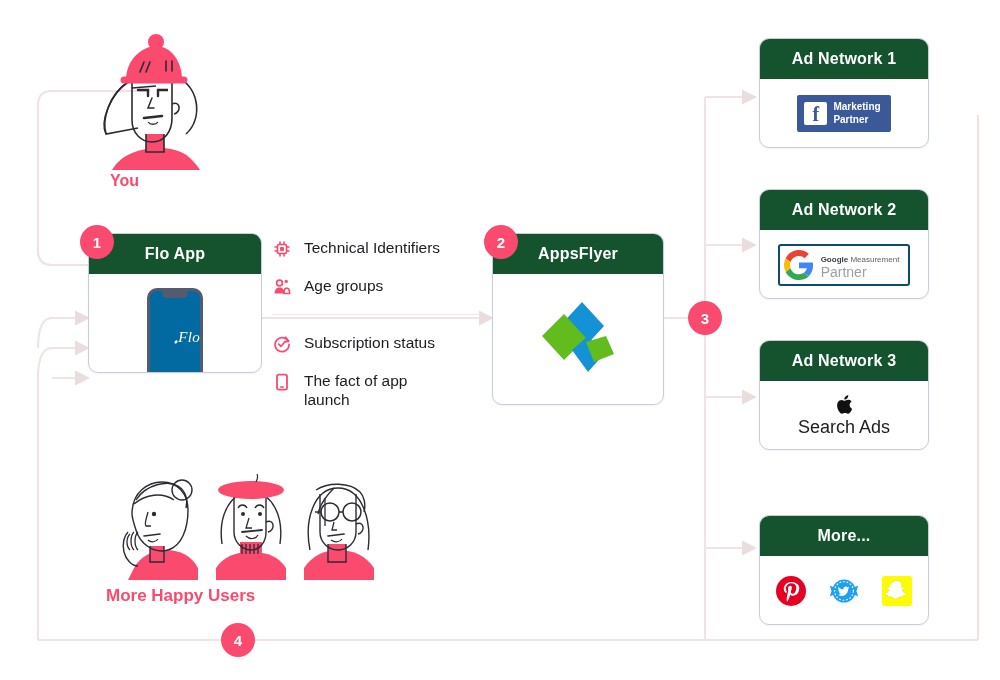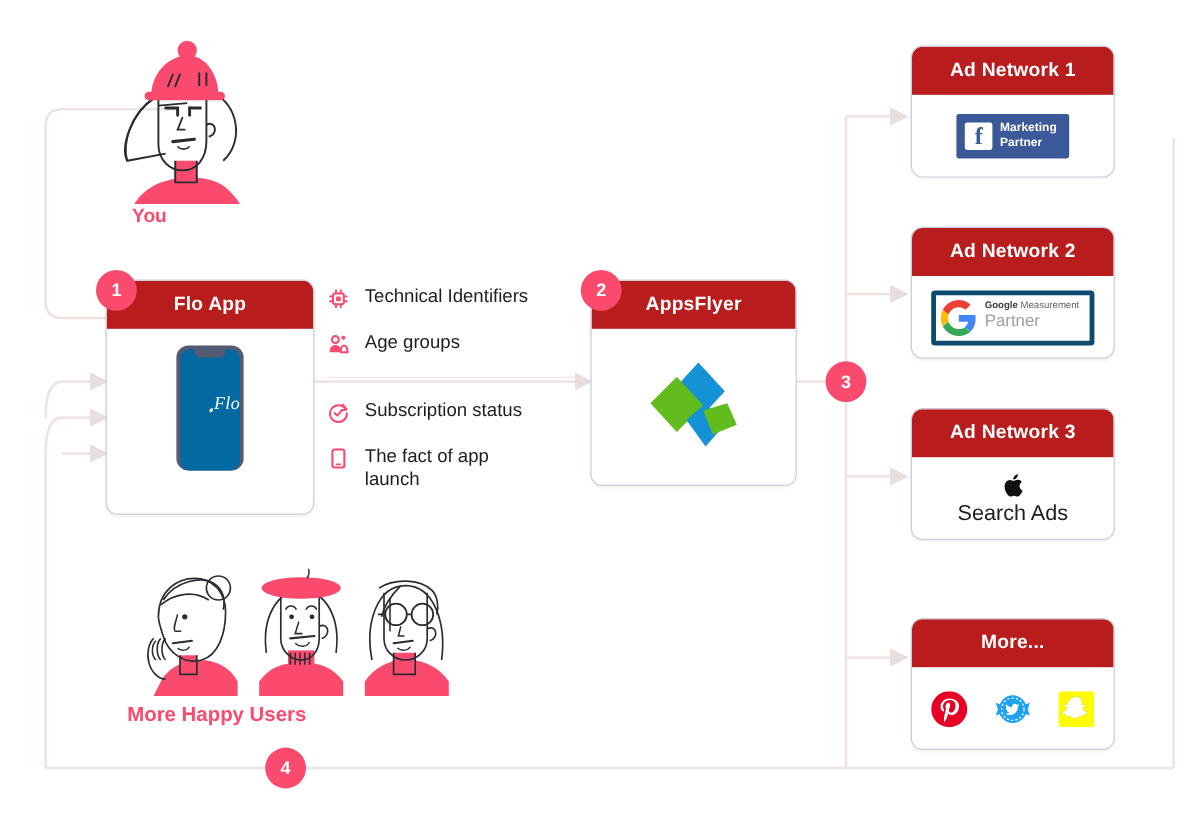--- a/index.html
+++ b/index.html
@@ -19,21 +19,21 @@
   
   .card {
     position: absolute;
     background: #ffffff;
     border: 1px solid #c9cddb;
     border-radius: 10px;
     overflow: hidden;
     box-shadow: 0 1px 2px rgba(80,90,120,.07);
   }
   .card-head {
-    background: #b91c1c;
+    background: #14532d;
     color: #ffffff;
     font-size: 16px;
     font-weight: bold;
     letter-spacing: .2px;
     text-align: center;
     line-height: 40px;
     height: 40px;
     width: 100%;
   }
   .card-body {
@@ -78,22 +78,22 @@
     position: relative; flex: 0 0 23px;
   }
   .fb-f {
     position: absolute; left: 8px; top: 2px; color: #3B5998;
     font-weight: bold; font-size: 20px; line-height: 21px;
     font-family: "Liberation Serif", serif;
   }
   .fb-txt { color: #fff; font-size: 10px; line-height: 12.5px; font-weight: bold; }
 
   .g-badge {
-    display: flex; align-items: flex-start; gap: 7px;
-    border: 4px solid #0c4a6e; border-radius: 3px; padding: 4px 9px 4px 4px;
+    display: flex; align-items: flex-end; gap: 7px;
+    border: 2px solid #0c4a6e; border-radius: 3px; padding: 4px 9px 4px 4px;
     background: #fff;
   }
   .g-txt-top { font-size: 8px; color: #5f6368; line-height: 10px; }
   .g-txt-top b { font-weight: bold; color: #3c4043; }
   .g-txt-bot { font-size: 14px; color: #9aa0a6; line-height: 15px; }
 
   .apple-cell { display: flex; flex-direction: column; align-items: center; gap: 2px; }
   .apple-txt { font-size: 18px; color: #1c1c22; text-align: center; }
 
   .more-row { display: flex; align-items: center; gap: 22px; }
@@ -192,21 +192,21 @@
       <path d="M46,58 L70,56" fill="none" stroke="#2b2b33" stroke-width="1.4"></path>
 
       <path d="M66,68 L62,78 L68,78" fill="none" stroke="#2b2b33" stroke-width="1.5" stroke-linecap="round"></path>
 
       <path d="M58,88 L76,86" stroke="#2b2b33" stroke-width="2.6" stroke-linecap="round"></path>
       <path d="M62,92 C64,95 70,95 72,92" fill="none" stroke="#2b2b33" stroke-width="1.3"></path>
     </svg>
   </div>
   <div class="caption" style="left:110px; top:172px; width:88px; font-size:16px;">You</div>
 
-  <div class="card" style="left:88px; top:233px; width:174px; height:196px;">
+  <div class="card" style="left:88px; top:233px; width:174px; height:140px;">
     <div class="card-head">Flo App</div>
     <div class="card-body" style="height:131px;">
       <div class="phone">
         <div class="phone-screen">
           <div class="notch"></div>
           <svg width="40" height="44" viewBox="0 0 40 44" style="margin-bottom:-2px;">
             <path d="M28,6 C34,12 34,24 27,31 C21,37 12,38 8,36 C10,30 12,22 18,14 C13,20 10,28 8,36 C4,32 4,20 10,13 C16,6 24,3 28,6 Z" fill="#ffffff"></path>
           </svg>
           <div class="flo-word">Flo</div>
         </div>

